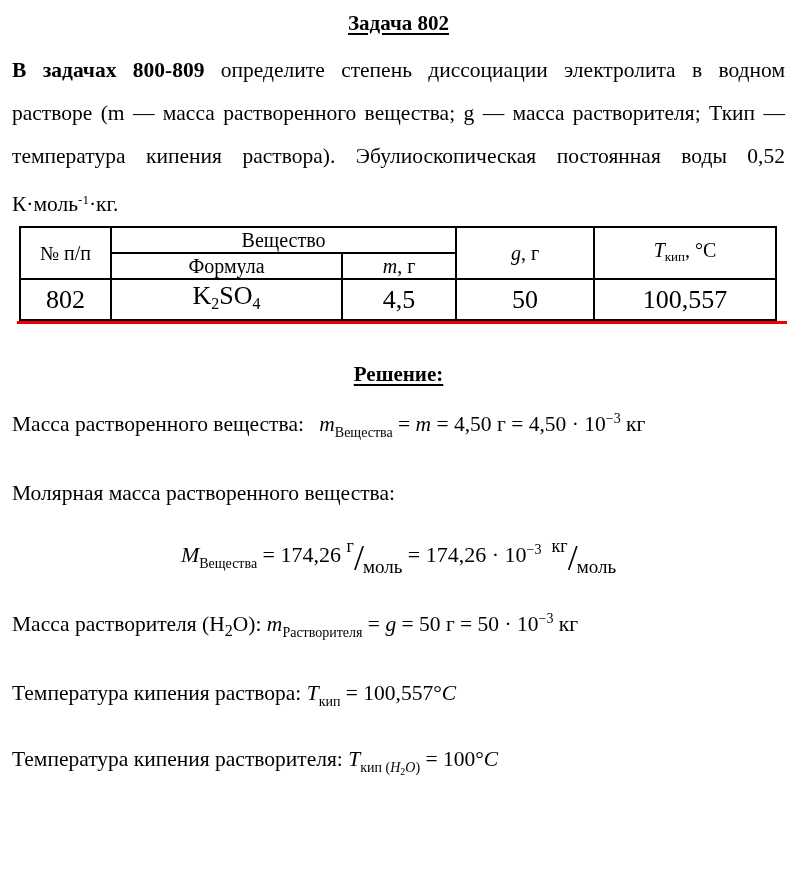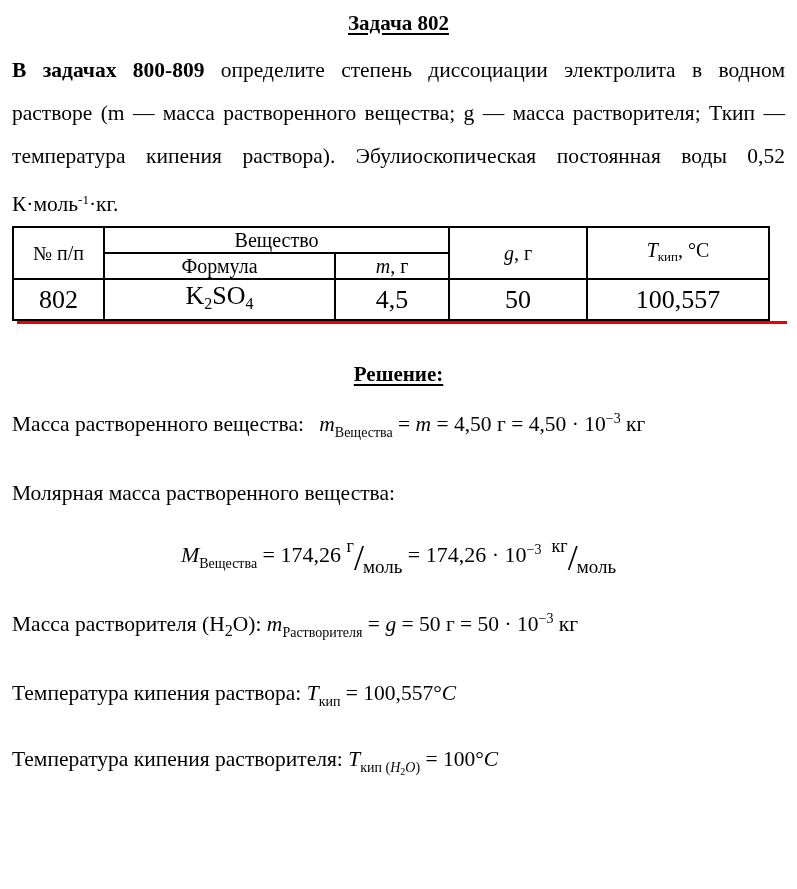--- a/index.html
+++ b/index.html
@@ -14,21 +14,21 @@
     text-align:center; font-weight:bold; font-size:21px; line-height:27px;
     text-decoration:underline; text-underline-offset:3px;
   }
 
   .intro{ margin-top:12px; font-size:21.5px; }
   .intro .iline{ line-height:43px; text-align:justify; text-align-last:justify; -moz-text-align-last:justify; }
   .intro .iline.last{ text-align:left; text-align-last:left; }
   .sup-s{ font-size:13px; vertical-align:7px; }
 
   table.data{
-    border-collapse:collapse; table-layout:fixed; width:756px; margin-top:0;
+    border-collapse:collapse; table-layout:fixed; width:756px; margin-left:7px; margin-top:0;
   }
   table.data td{
     border:2px solid #000; text-align:center; vertical-align:middle; padding:0;
     font-size:20px;
   }
   table.data .hrow td{ height:24px; line-height:22px; }
   table.data .drow td{ height:33px; line-height:31px; font-size:26px; }
   .ital{ font-style:italic; }
   .tsub{ font-size:13px; vertical-align:-4px; }
   .chemsub{ font-size:16px; vertical-align:-5px; }

